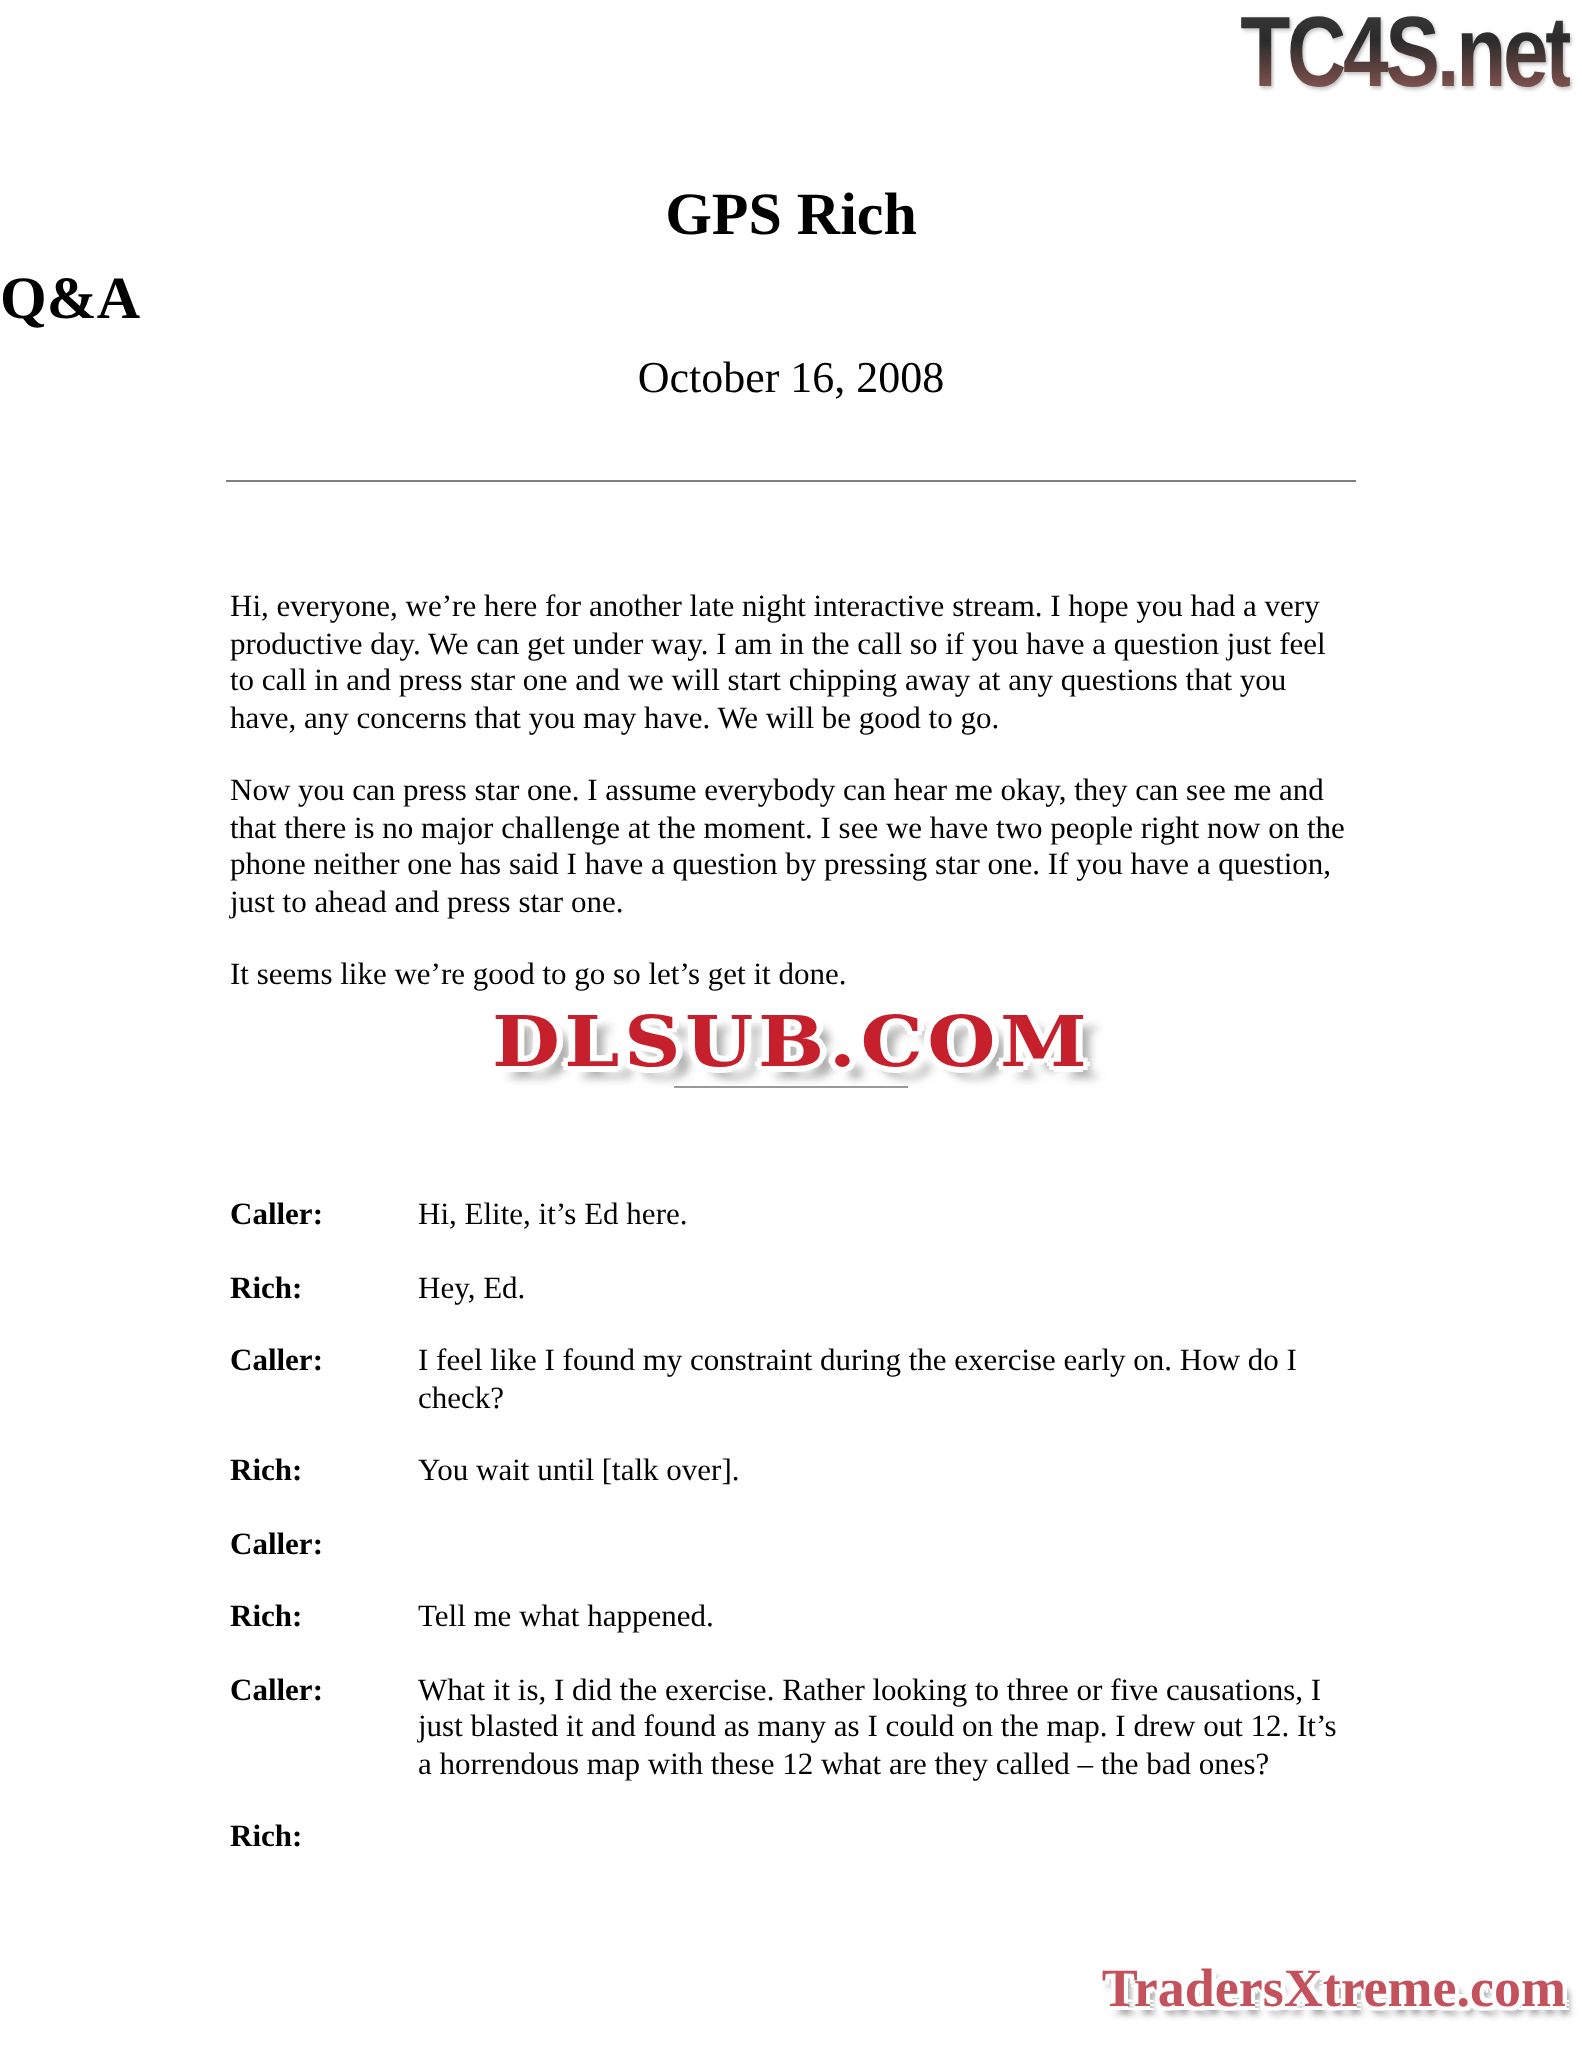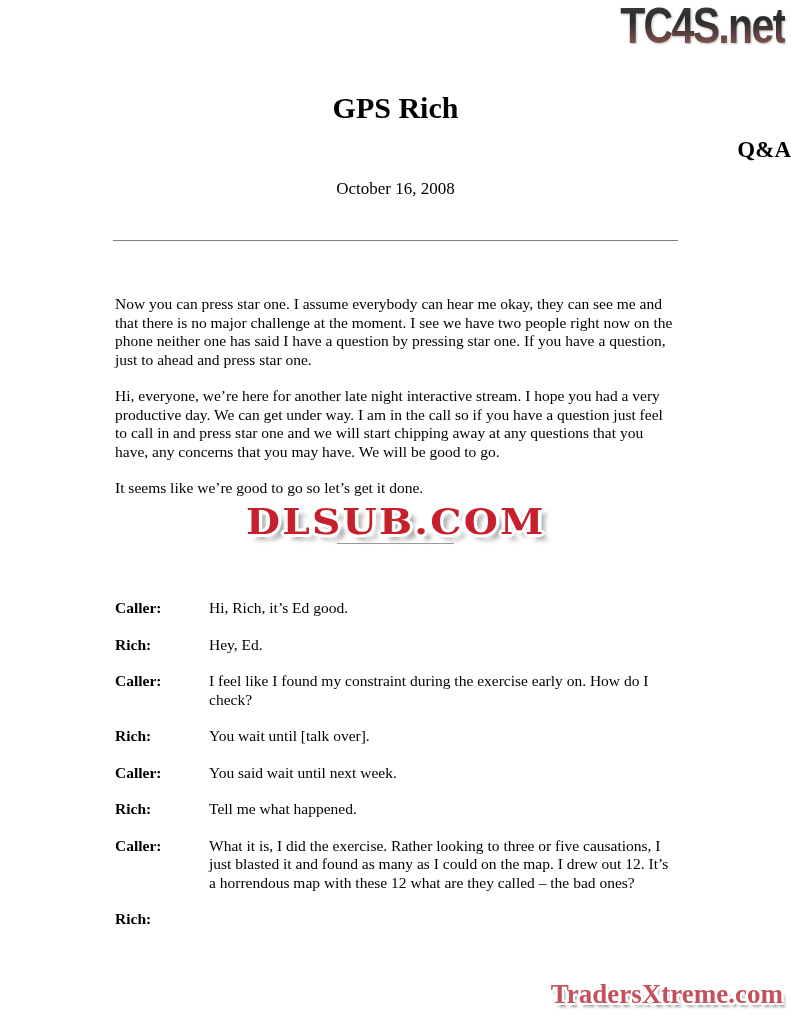--- a/index.html
+++ b/index.html
@@ -48,31 +48,31 @@
     left: 0; right: 0;
     text-align: center;
     font-size: 30px;
     line-height: 36px;
     font-weight: 700;
   }
   .title-sub {
     position: absolute;
     top: 136px;
     left: 0; right: 0;
-    text-align: right;
-    font-size: 23px;
+    text-align: left;
+    font-size: 30px;
     line-height: 28px;
     font-weight: 700;
   }
   .title-date {
     position: absolute;
     top: 178px;
     left: 0; right: 0;
     text-align: center;
-    font-size: 17px;
+    font-size: 22px;
     line-height: 22px;
   }
 
   .rule {
     position: absolute;
     top: 240px;
     left: 113px;
     width: 565px;
     height: 0;
     border-top: 1px solid var(--rule-gray, #7f7f7f);
@@ -170,51 +170,50 @@
     <span class="tc4s-logo">TC4S.net</span>
   </div>
 
   <div class="title-main">GPS Rich</div>
   <div class="title-sub">Q&amp;A</div>
   <div class="title-date">October 16, 2008</div>
 
   <div class="rule"></div>
 
   <div class="intro">
+    <p>Hi, everyone, we’re here for another late night interactive stream. I hope you had a very productive day. We can get under way. I am in the call so if you have a question just feel to call in and press star one and we will start chipping away at any questions that you have, any concerns that you may have. We will be good to go.</p>
     <p>Now you can press star one. I assume everybody can hear me okay, they can see me and that there is no major challenge at the moment. I see we have two people right now on the phone neither one has said I have a question by pressing star one. If you have a question, just to ahead and press star one.</p>
-    <p>Hi, everyone, we’re here for another late night interactive stream. I hope you had a very productive day. We can get under way. I am in the call so if you have a question just feel to call in and press star one and we will start chipping away at any questions that you have, any concerns that you may have. We will be good to go.</p>
     <p>It seems like we’re good to go so let’s get it done.</p>
   </div>
 
   <div class="dlsub-wrap">
     <span class="dlsub-logo">DLSUB.COM</span>
   </div>
 
   <div class="sep"></div>
 
   <div class="dialogue" id="dialogue">
       <div class="dlg-row">
         <span class="dlg-speaker">Caller:</span>
-        <span class="dlg-text">Hi, Rich, it’s Ed good.</span>
+        <span class="dlg-text">Hi, Elite, it’s Ed here.</span>
       </div>
       <div class="dlg-row">
         <span class="dlg-speaker">Rich:</span>
         <span class="dlg-text">Hey, Ed.</span>
       </div>
       <div class="dlg-row">
         <span class="dlg-speaker">Caller:</span>
         <span class="dlg-text">I feel like I found my constraint during the exercise early on. How do I check?</span>
       </div>
       <div class="dlg-row">
         <span class="dlg-speaker">Rich:</span>
         <span class="dlg-text">You wait until [talk over].</span>
       </div>
       <div class="dlg-row">
         <span class="dlg-speaker">Caller:</span>
-        <span class="dlg-text">You said wait until next week.</span>
       </div>
       <div class="dlg-row">
         <span class="dlg-speaker">Rich:</span>
         <span class="dlg-text">Tell me what happened.</span>
       </div>
       <div class="dlg-row">
         <span class="dlg-speaker">Caller:</span>
         <span class="dlg-text">What it is, I did the exercise. Rather looking to three or five causations, I just blasted it and found as many as I could on the map. I drew out 12. It’s a horrendous map with these 12 what are they called – the bad ones?</span>
       </div>
       <div class="dlg-row">

